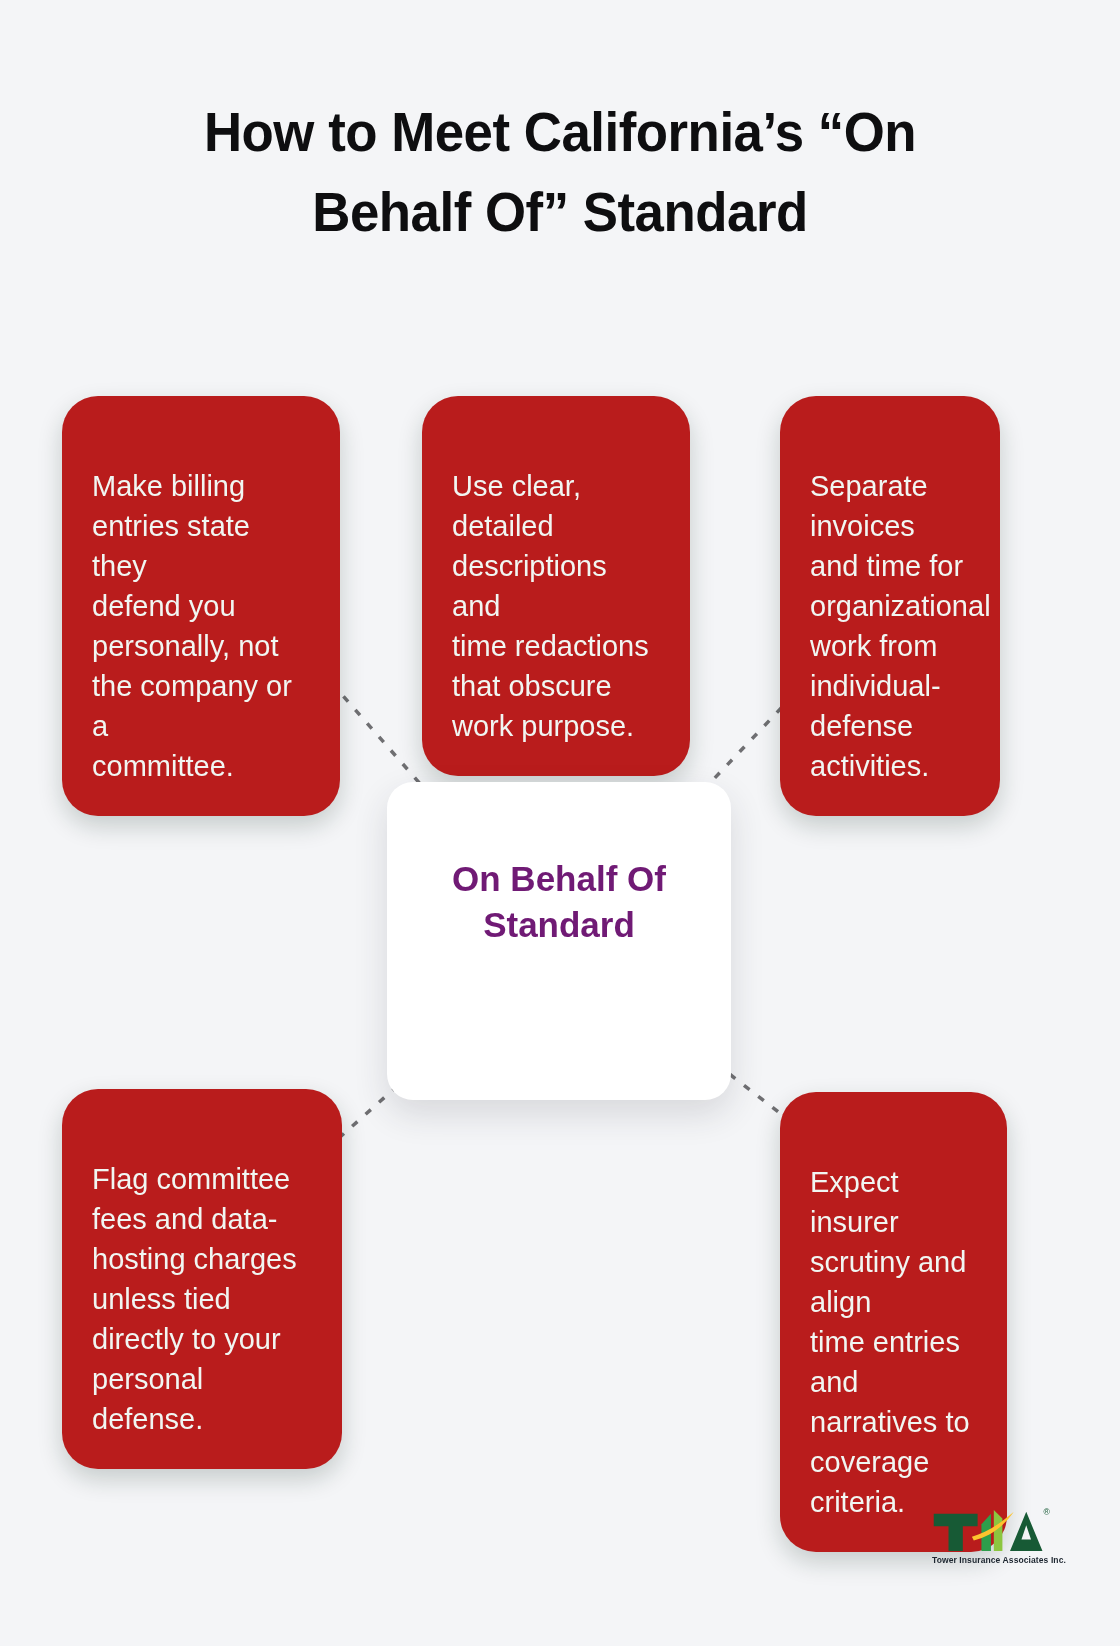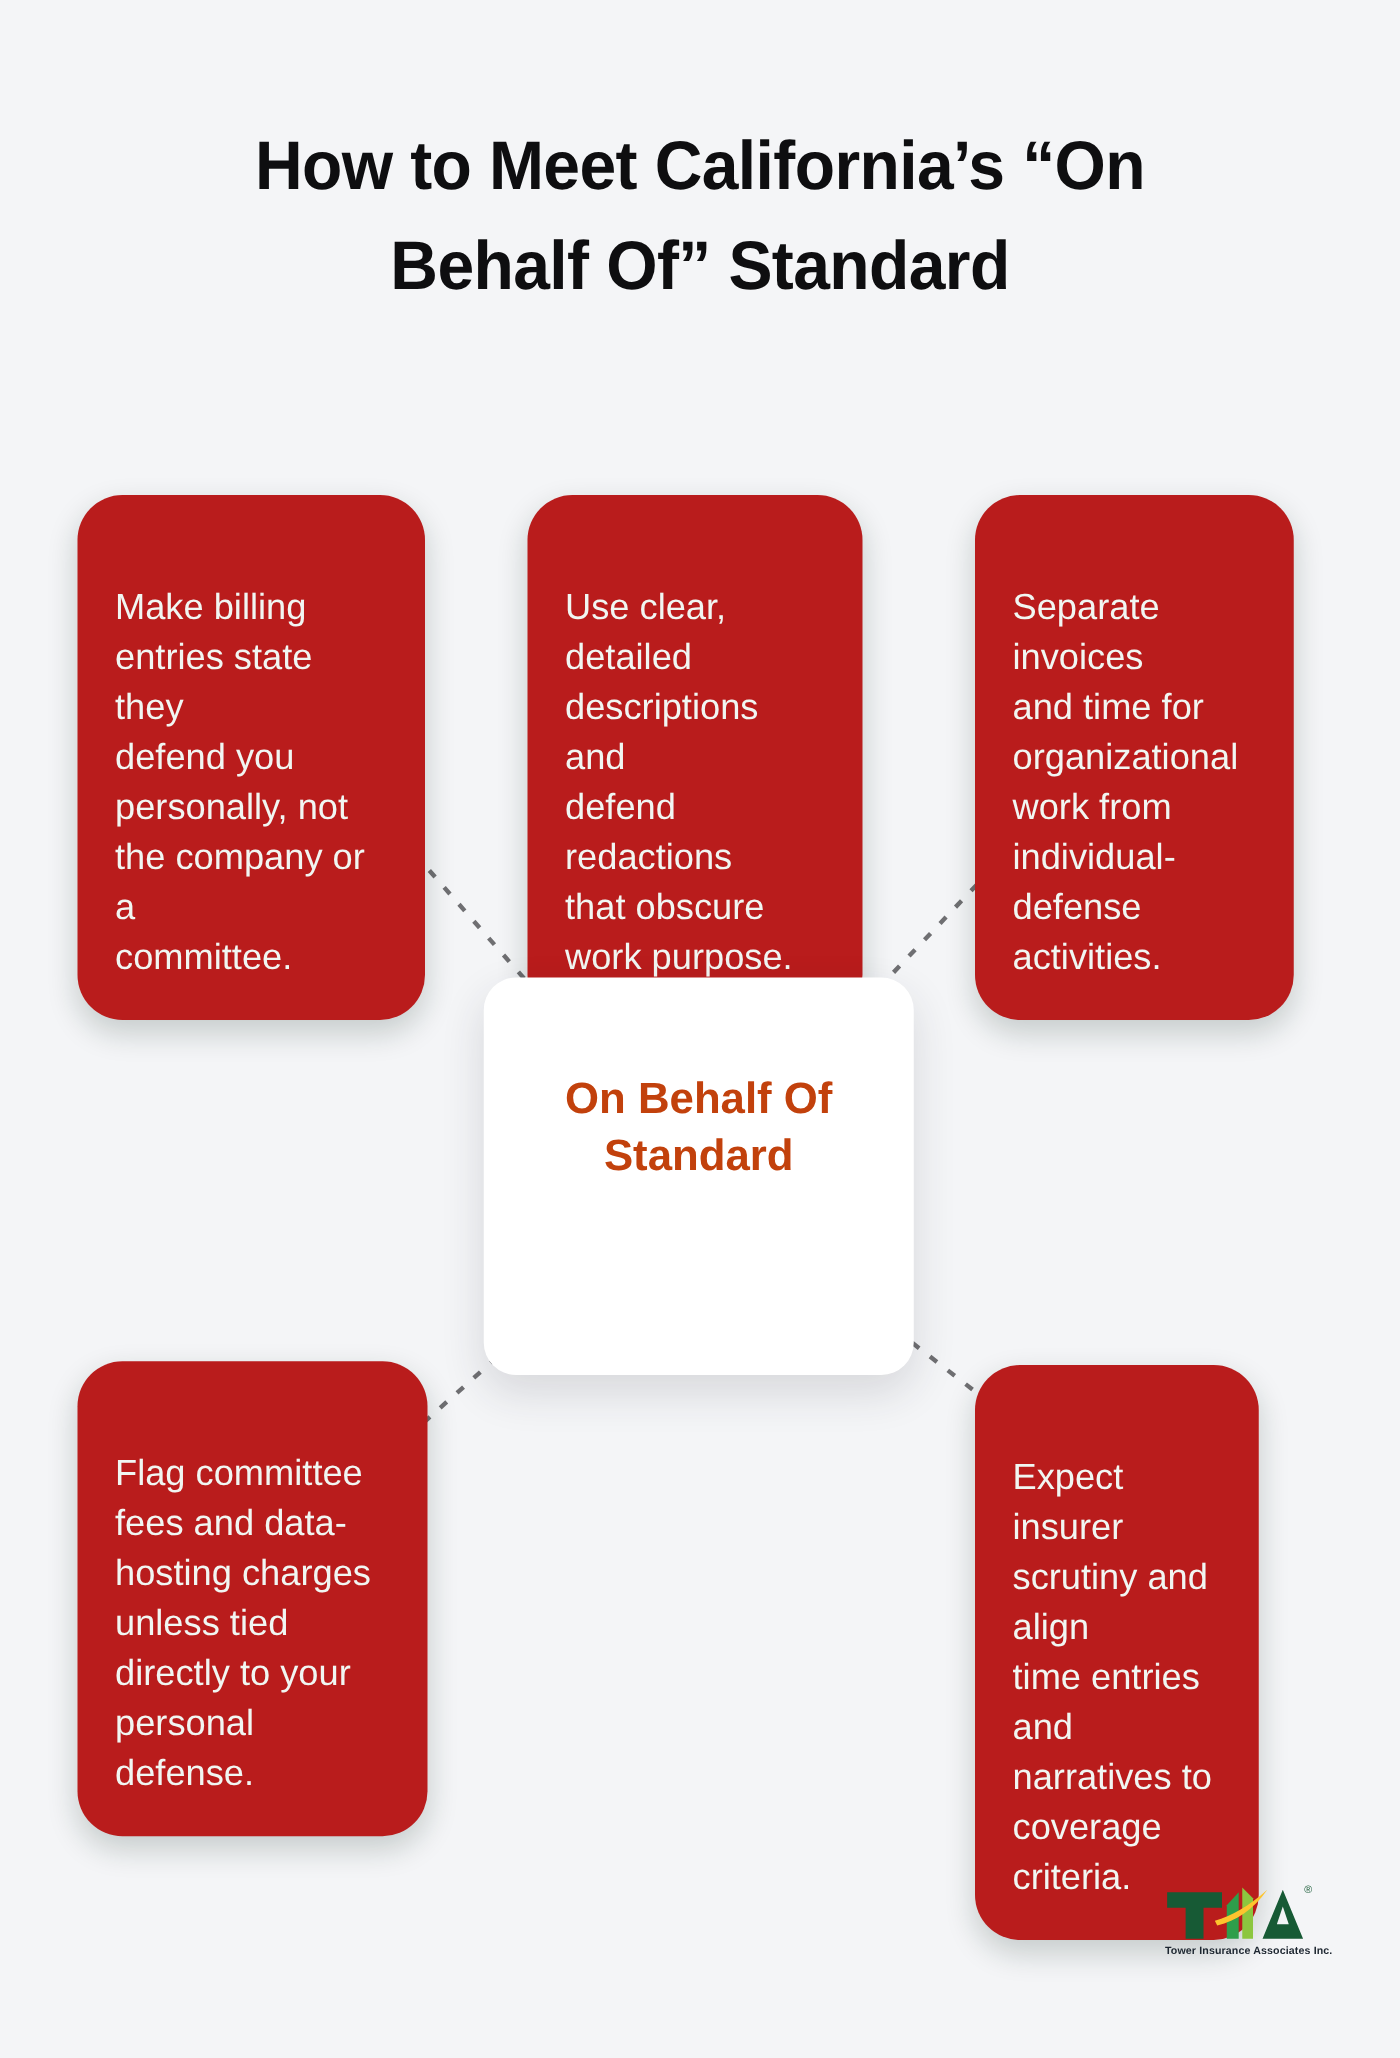--- a/index.html
+++ b/index.html
@@ -42,41 +42,41 @@
     color:#f1f6f2;
     border-radius:36px;
     padding:30px 30px;
     font-size:29px;
     line-height:40px;
     white-space:pre-line;
     box-shadow:0 10px 24px rgba(15,40,28,0.20);
   }
   .box-top-left{left:62px;top:396px;width:278px;}
   .box-top-mid{left:422px;top:396px;width:268px;}
-  .box-top-right{left:780px;top:396px;width:255px;}
+  .box-top-right{left:780px;top:396px;width:220px;}
   .box-bottom-left{left:62px;top:1089px;width:280px;}
   .box-bottom-right{left:780px;top:1092px;width:227px;}
   .center-box{
     position:absolute;
     z-index:2;
     left:387px;top:782px;width:344px;height:318px;
     background:#ffffff;
     border-radius:26px;
     box-shadow:0 14px 34px rgba(40,45,55,0.14);
     display:flex;
     justify-content:center;
     align-items:flex-start;
   }
   .center-label{
     margin-top:74px;
     text-align:center;
     font-size:35px;
     line-height:46px;
     font-weight:bold;
-    color:#c2410c;
+    color:#701a75;
     white-space:pre-line;
   }
   .logo{
     position:absolute;
     z-index:2;
     left:922px;top:1505px;width:136px;
     text-align:center;
   }
   .logo-mark{display:block;margin:0 auto;}
   .logo-tagline{
@@ -111,21 +111,21 @@
 defend you
 personally, not
 the company or a
 committee.</span>
   </div>
 
   <div class="tipbox box-top-mid">
     <span>Use clear,
 detailed
 descriptions and
-defend redactions
+time redactions
 that obscure
 work purpose.</span>
   </div>
 
   <div class="tipbox box-top-right">
     <span>Separate invoices
 and time for
 organizational
 work from
 individual-

